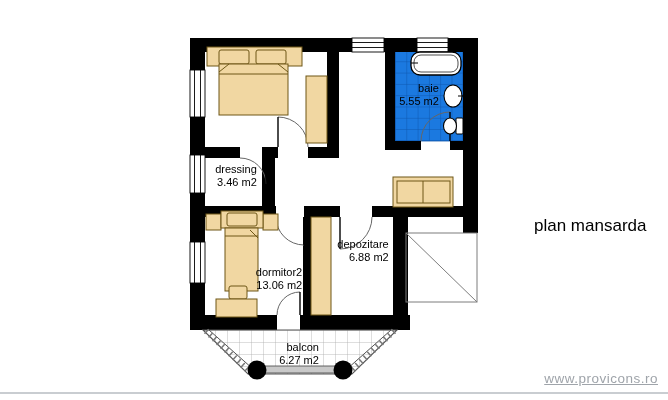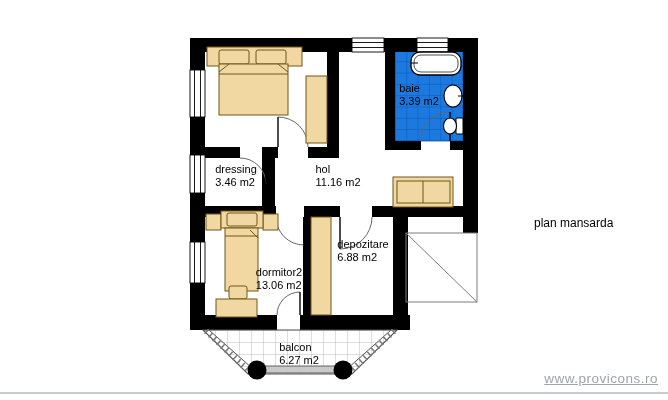--- a/index.html
+++ b/index.html
@@ -1,21 +1,21 @@
 <!DOCTYPE html>
 <html><head>
 <meta charset="utf-8">
 <style>
   html,body{margin:0;padding:0;background:#fff;}
   #canvas{position:relative;width:668px;height:400px;background:#fff;overflow:hidden;
           font-family:"Liberation Sans",sans-serif;}
   #plan-svg{position:absolute;left:0;top:0;}
-  .room-label{position:absolute;transform:translateX(-50%);text-align:left;
+  .room-label{position:absolute;transform:translateX(-50%);text-align:right;
               font-size:11px;line-height:13px;color:#000;white-space:nowrap;}
-  .plan-title{position:absolute;font-size:12px;color:#000;white-space:nowrap;}
+  .plan-title{position:absolute;font-size:17px;color:#000;white-space:nowrap;}
   .watermark{position:absolute;font-size:13.5px;color:#9fa4aa;letter-spacing:.5px;white-space:nowrap;text-decoration:underline;}
   .footer-line{position:absolute;left:0;top:392px;width:668px;height:2px;background:#c9cdd1;}
 </style>
 </head>
 <body>
 
 <div id="canvas">
 
   <svg id="plan-svg" width="668" height="400" viewBox="0 0 668 400">
     <defs>
@@ -166,27 +166,23 @@
       <rect x="257" y="366" width="86" height="7" fill="#c9c9c9" stroke="#444" stroke-width="0.8"></rect>
       <circle cx="257" cy="370" r="9.5" fill="#000"></circle>
       <circle cx="343" cy="370" r="9.5" fill="#000"></circle>
     </g>
   </svg>
 
   <div class="room-label" style="left:236px;top:163px">
     <div>dressing</div>
     <div>3.46 m2</div>
   </div>
-  <div class="room-label" style="left:338px;top:163px">
-    <div>hol</div>
-    <div>11.16 m2</div>
-  </div>
   <div class="room-label" style="left:419px;top:82px">
     <div>baie</div>
-    <div>3.39 m2</div>
+    <div>5.55 m2</div>
   </div>
   <div class="room-label" style="left:363px;top:238px">
     <div>depozitare</div>
     <div>6.88 m2</div>
   </div>
   <div class="room-label" style="left:279px;top:266px">
     <div>dormitor2</div>
     <div>13.06 m2</div>
   </div>
   <div class="room-label" style="left:299px;top:341px">

